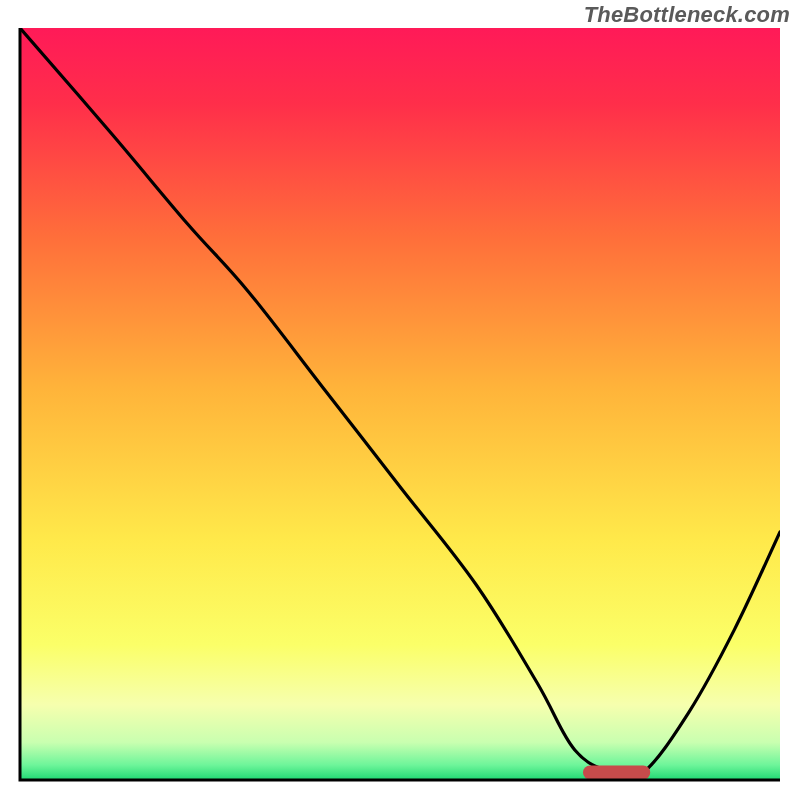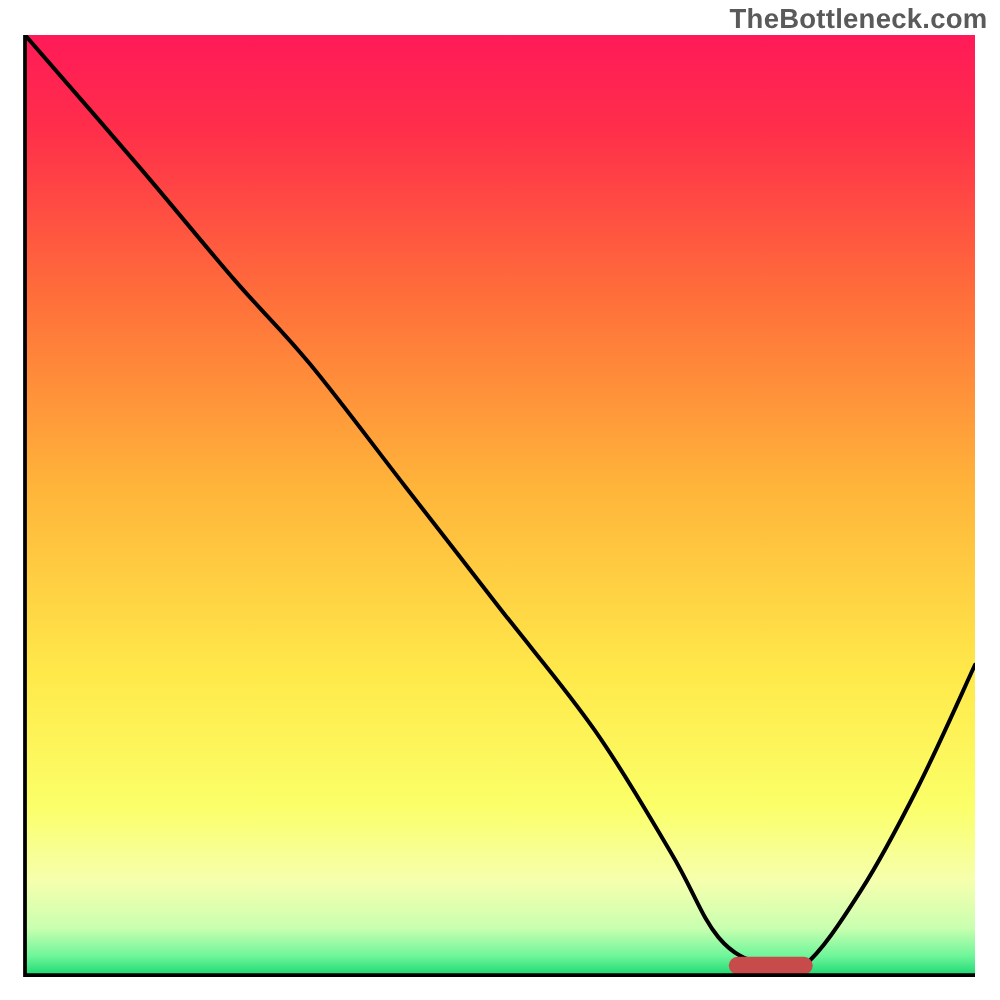--- a/index.html
+++ b/index.html
@@ -8,20 +8,21 @@
     width: 800px;
     height: 800px;
     overflow: hidden;
     background: #ffffff;
     font-family: Arial, Helvetica, sans-serif;
   }
   .wrap {
     position: relative;
     width: 800px;
     height: 800px;
+    font-style: italic;
   }
   .watermark {
     position: absolute;
     top: 2px;
     right: 10px;
     font-size: 22px;
     font-weight: 600;
     color: #5a5a5a;
     letter-spacing: 0.2px;
   }

